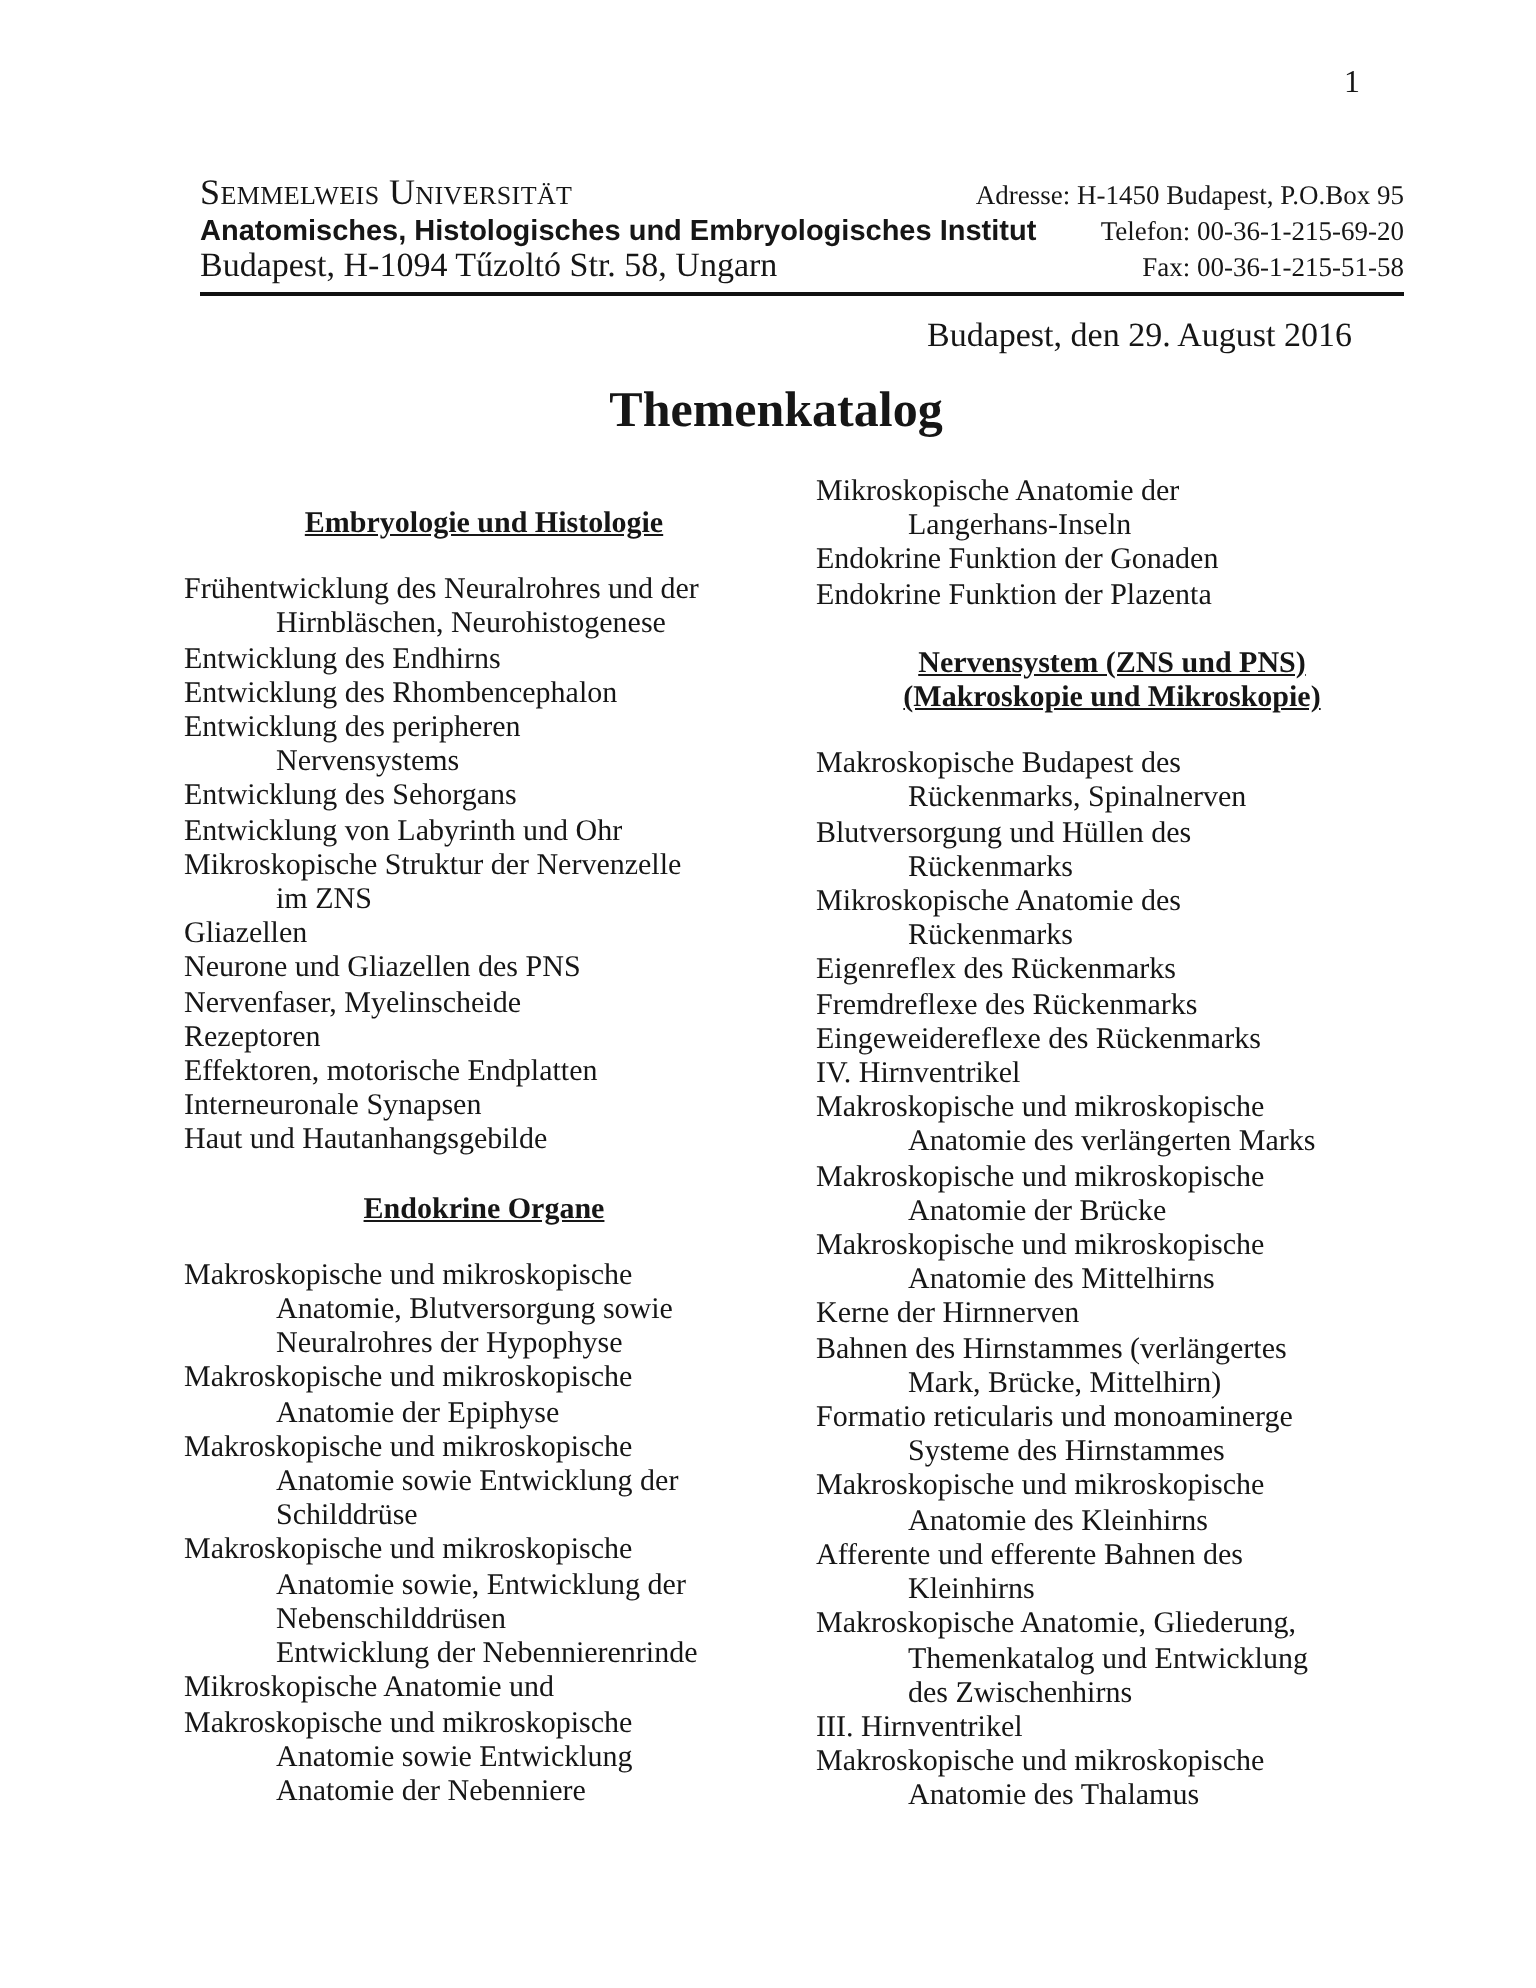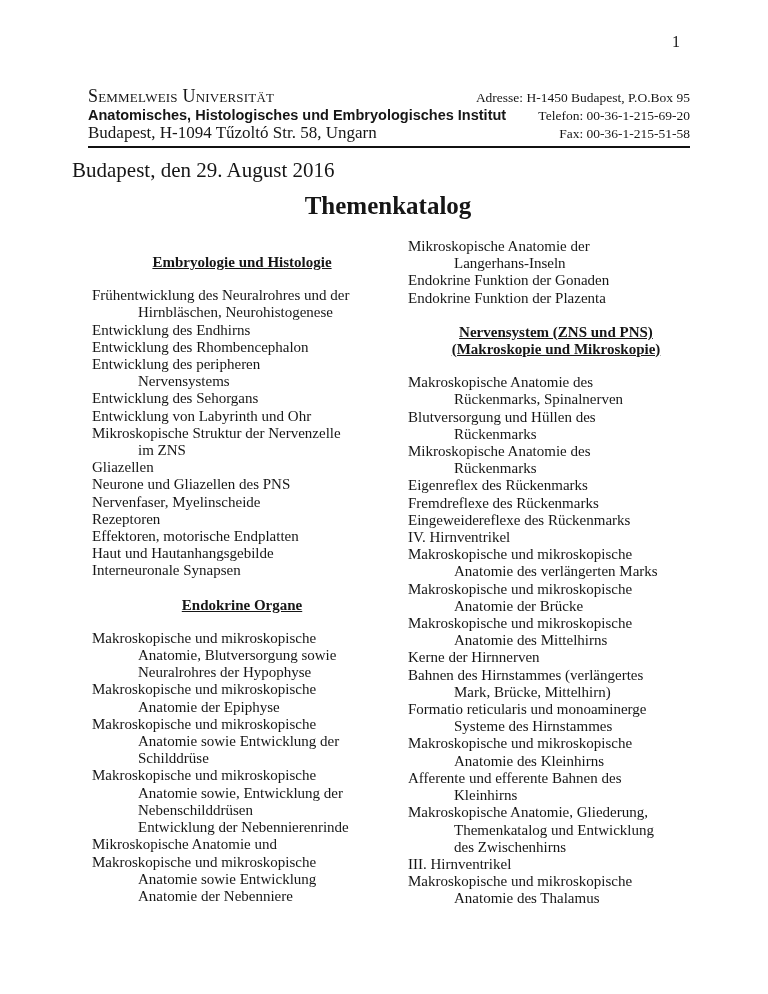--- a/index.html
+++ b/index.html
@@ -12,42 +12,42 @@
     overflow: hidden;
   }
   .page { position: absolute; inset: 0; background: #ffffff; }
 
   .page-number {
     position: absolute; top: 33px; left: 88px; right: 88px;
     text-align: right; font-size: 16px;
   }
 
   .header {
-    position: absolute; top: 85px; left: 88px; width: 602px;
+    position: absolute; top: 85px; left: 100px; width: 602px;
     border-bottom: 2px solid #111111;
     padding-bottom: 3px;
   }
   .header-row {
     display: flex; justify-content: space-between; align-items: baseline;
   }
   .uni-name {
     font-variant: small-caps;
     font-size: 18px; letter-spacing: 0.2px;
     line-height: 22px;
   }
   .contact { font-size: 13.5px; line-height: 18px; text-align: right; }
   .institute {
     font-family: "Liberation Sans", sans-serif;
     font-weight: bold; font-size: 14.5px; line-height: 17px;
   }
   .inst-address { font-size: 17px; line-height: 15px; }
 
   .date-line {
-    position: absolute; top: 158px; left: 72px; width: 584px;
-    font-size: 21px;
+    position: absolute; top: 158px; left: 92px; width: 584px;
+    text-align: right; font-size: 17px;
   }
 
   .doc-title {
     position: absolute; top: 192px; left: 88px; width: 600px;
     text-align: center; font-weight: bold; font-size: 25px;
   }
 
   .columns {
     position: absolute; top: 238px; left: 92px;
     display: flex; align-items: flex-start;
@@ -132,24 +132,24 @@
           <div class="topic-item">
             <div class="line">Nervenfaser, Myelinscheide</div>
           </div>
           <div class="topic-item">
             <div class="line">Rezeptoren</div>
           </div>
           <div class="topic-item">
             <div class="line">Effektoren, motorische Endplatten</div>
           </div>
           <div class="topic-item">
+            <div class="line">Interneuronale Synapsen</div>
+          </div>
+          <div class="topic-item">
             <div class="line">Haut und Hautanhangsgebilde</div>
-          </div>
-          <div class="topic-item">
-            <div class="line">Interneuronale Synapsen</div>
           </div>
         </div>
         <div class="section">
           <div class="col-heading">
             <div class="hline">Endokrine Organe</div>
           </div>
           <div class="topic-item">
             <div class="line">Makroskopische und mikroskopische</div>
             <div class="line cont">Anatomie, Blutversorgung sowie</div>
             <div class="line cont">Neuralrohres der Hypophyse</div>
@@ -191,21 +191,21 @@
           <div class="topic-item">
             <div class="line">Endokrine Funktion der Plazenta</div>
           </div>
         </div>
         <div class="section">
           <div class="col-heading">
             <div class="hline">Nervensystem (ZNS und PNS)</div>
             <div class="hline">(Makroskopie und Mikroskopie)</div>
           </div>
           <div class="topic-item">
-            <div class="line">Makroskopische Anatomie des</div>
+            <div class="line">Makroskopische Budapest des</div>
             <div class="line cont">Rückenmarks, Spinalnerven</div>
           </div>
           <div class="topic-item">
             <div class="line">Blutversorgung und Hüllen des</div>
             <div class="line cont">Rückenmarks</div>
           </div>
           <div class="topic-item">
             <div class="line">Mikroskopische Anatomie des</div>
             <div class="line cont">Rückenmarks</div>
           </div>

